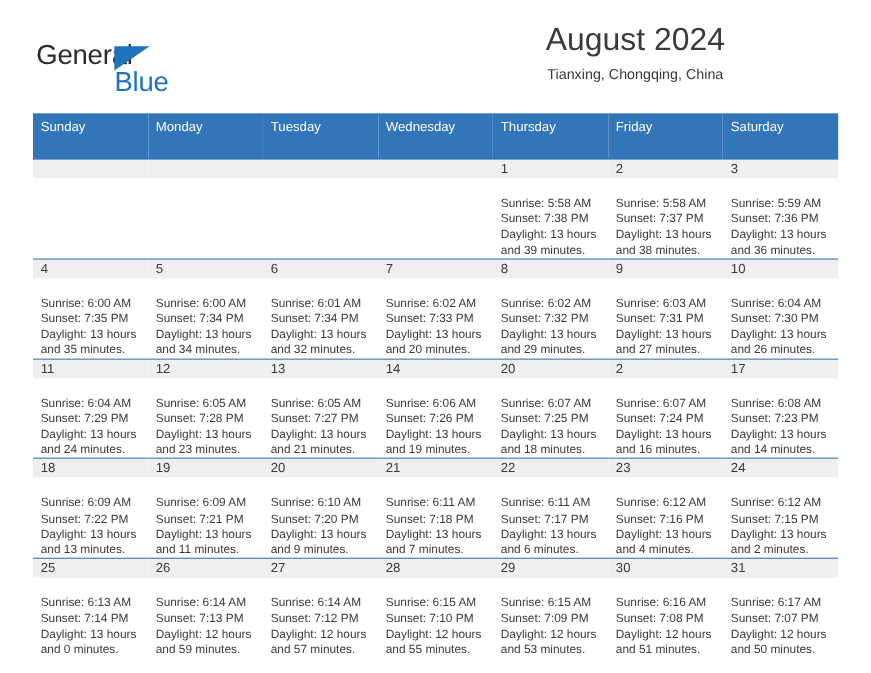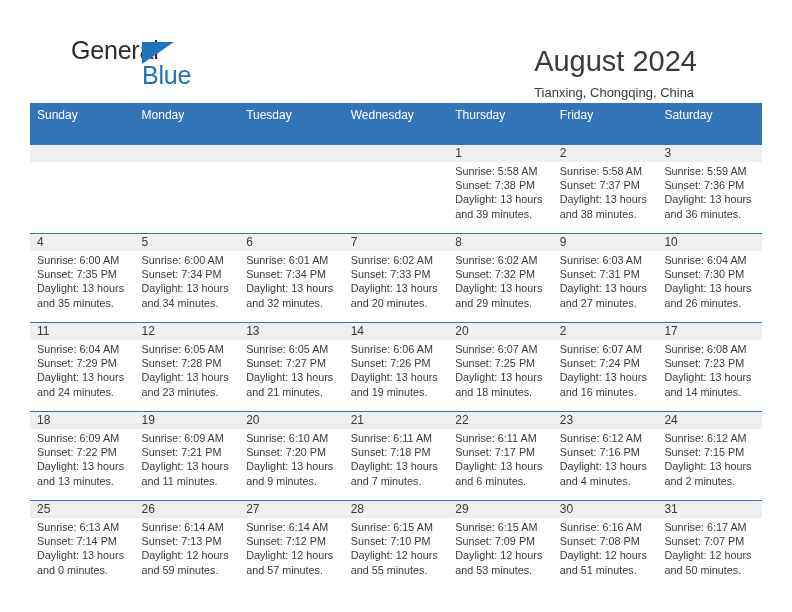--- a/index.html
+++ b/index.html
@@ -21,21 +21,20 @@
     box-sizing: border-box;
   }
 
   
   .header {
     position: absolute;
     left: 0;
     top: 0;
     width: 692px;
     height: 100px;
-    margin-left: 38px;
   }
   .brand {
     position: absolute;
     left: 33px;
     top: 36px;
     width: 180px;
     height: 56px;
   }
   .brand-general {
     position: absolute;
@@ -60,22 +59,22 @@
     left: 71px;
     top: 25px;
     font-size: 25px;
     color: #1f72bd;
     letter-spacing: -0.2px;
   }
 
   .title-block {
     position: absolute;
     right: 33px;
-    top: 44px;
-    text-align: left;
+    top: 19px;
+    text-align: center;
   }
   .cal-title {
     font-size: 29px;
     color: #3a3a3a;
     line-height: 34px;
     white-space: nowrap;
   }
   .cal-subtitle {
     font-size: 13px;
     color: #3a3a3a;
@@ -120,21 +119,21 @@
     line-height: 17px;
     padding-left: 7px;
     font-size: 12px;
     color: #3a3a3a;
     box-sizing: border-box;
   }
   .daynum-strip.empty {
     color: transparent;
   }
   .cell-body {
-    padding: 2px 6px 0 7px;
+    padding: 16px 6px 0 7px;
     font-size: 10.8px;
     line-height: 14.2px;
     color: #3a3a3a;
   }
   .cell-body div {
     white-space: nowrap;
   }
   .cell-empty .cell-body { visibility: hidden; }
 </style>
 </head>

